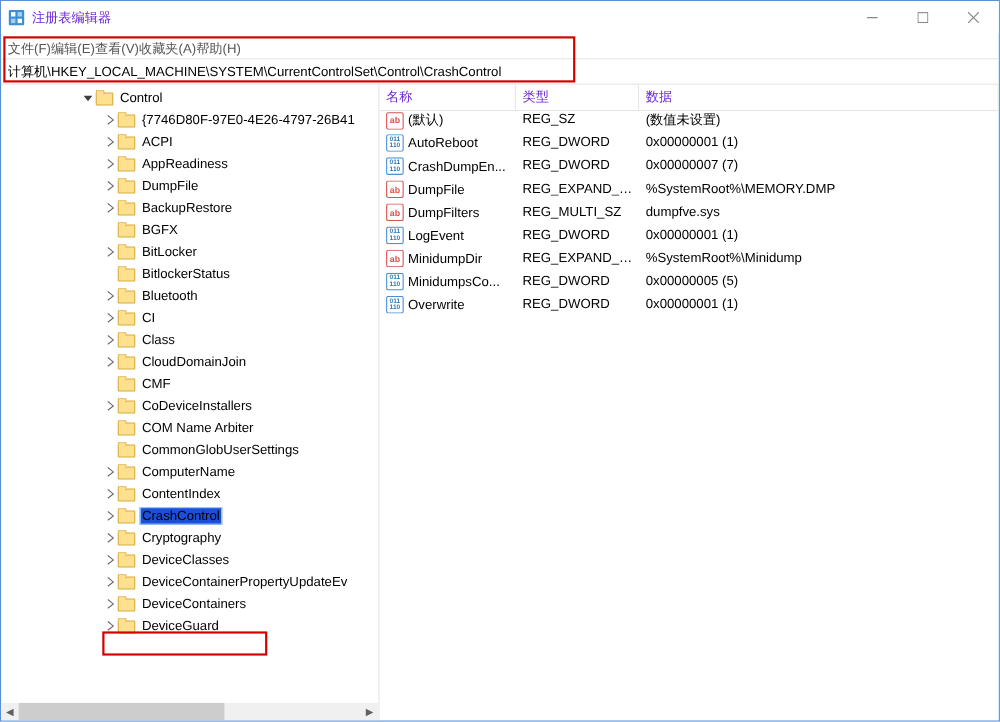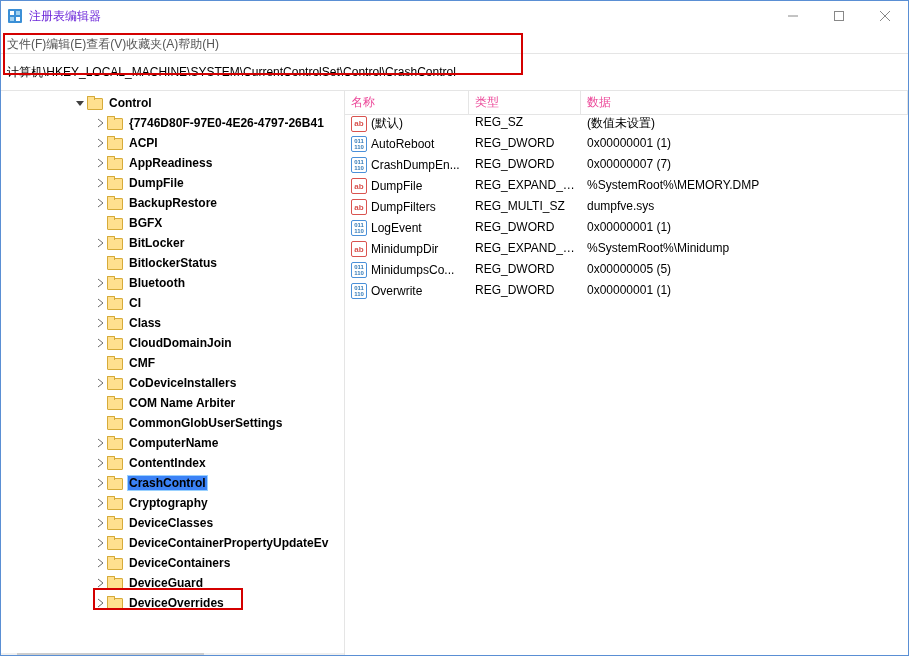--- a/index.html
+++ b/index.html
@@ -3,37 +3,37 @@
 <meta charset="utf-8">
 <style>
 * { box-sizing: border-box; margin: 0; padding: 0; font-family: "Segoe UI", "Microsoft YaHei", sans-serif; font-size: 12px; }
 body { background: #fff; width: 909px; height: 656px; border: 1px solid #5a8fd4; position: relative; overflow: hidden; }
 .titlebar { height: 30px; background: #fff; display: flex; align-items: center; padding: 0 0 0 6px; }
 .titlebar .app-icon { width: 16px; height: 16px; margin-right: 6px; display:inline-block; }
 .titlebar .title { flex: 1; color: #6d28d9; }
 .titlebar .winbtn { width: 46px; height: 30px; display:flex; align-items:center; justify-content:center; color:#888; }
 .menubar { height: 22px; display:flex; align-items:flex-end; padding: 0 6px; color:#555; position:relative; z-index:2;}
 .menubar span { cursor:default; }
-.addressbar-wrap { border-top: 1px solid #e5e5e5; border-bottom: 1px solid #e5e5e5; height: 38px; display:flex; align-items:center; padding: 0 6px; position:relative; z-index:2;}
+.addressbar-wrap { border-top: 1px solid #e5e5e5; border-bottom: 1px solid #e5e5e5; height: 24px; display:flex; align-items:center; padding: 0 6px; position:relative; z-index:2;}
 .addressbar-wrap input { width: 100%; border: none; outline: none; font-size: 12px; color:#000; background:transparent;}
 .main { display:flex; height: calc(656px - 30px - 22px - 24px - 2px); }
 .tree-pane { width: 344px; overflow: hidden; position:relative; border-right: 1px solid #e5e5e5; }
 .tree-scroll { position:absolute; top:0; left:0; right:0; bottom:16px; overflow:hidden;}
-.tree { padding-top: 2px; white-space: nowrap; font-weight: bold; }
+.tree { padding-top: 2px; white-space: nowrap; }
 .tree-row { height: 20px; display:flex; align-items:center; }
 .tree-row .indent { display:inline-block; }
 .tree-row .twisty { width: 14px; height: 14px; display:inline-flex; align-items:center; justify-content:center; color:#6a6a6a; font-size:10px; cursor:pointer; }
 .tree-row .folder-ico { width:16px; height:14px; display:inline-block; position:relative; margin-right:4px;}
 .tree-row .folder-ico::before { content:""; position:absolute; left:0; top:2px; width:14px; height:10px; background:#ffe08f; border:1px solid #d6ab3a; border-radius:1px;}
 .tree-row .folder-ico::after { content:""; position:absolute; left:0; top:0; width:6px; height:3px; background:#ffe08f; border:1px solid #d6ab3a; border-bottom:none; border-radius:1px 1px 0 0;}
 .tree-row .lbl { padding: 1px 2px; }
 .tree-row.expanded .twisty { color:#404040; }
-.tree-row.selected .lbl { background:#3b82f6; border:1px solid #99d1ff; padding: 0 1px; }
+.tree-row.selected .lbl { background:#1d4ed8; border:1px solid #99d1ff; padding: 0 1px; }
 .vals-pane { flex:1; overflow:auto; }
-.vals-head { height:24px; display:flex; align-items:center; border-bottom: 1px solid #e5e5e5; color:#ec4899; }
+.vals-head { height:24px; display:flex; align-items:center; border-bottom: 1px solid #e5e5e5; color:#6d28d9; }
 .vals-head .col { padding: 0 6px; border-right: 1px solid #e5e5e5; height:100%; display:flex; align-items:center;}
 .col.name { width:124px; }
 .col.type { width:112px; }
 .col.data { flex:1; }
 .vals-rows .row { height:21px; display:flex; align-items:flex-start; }
 .vals-rows .row .cell { padding: 0 6px; overflow:hidden; text-overflow:ellipsis; white-space:nowrap;}
 .vals-rows .cell.name { width:124px; display:flex; align-items:center; gap:4px;}
 .vals-rows .cell.type { width:112px; }
 .vals-rows .cell.data { flex:1; }
 .val-ico { width:16px; height:16px; display:inline-flex; align-items:center; justify-content:center; border:1px solid #4a90d9; border-radius:2px; font-size:8px; font-weight:bold; flex-shrink:0;}
@@ -319,30 +319,20 @@
           <div class="tree-row">
             <span class="indent" style="width: 92px;"></span>
             <span class="twisty">
               <svg width="10" height="10">
                 <path d="M3 1 L8 5 L3 9" fill="none" stroke="#6a6a6a" stroke-width="1"></path>
               </svg>
             </span>
             <span class="folder-ico"></span>
             <span class="lbl">DeviceGuard</span>
           </div>
-          <div class="tree-row">
-            <span class="indent" style="width: 92px;"></span>
-            <span class="twisty">
-              <svg width="10" height="10">
-                <path d="M3 1 L8 5 L3 9" fill="none" stroke="#6a6a6a" stroke-width="1"></path>
-              </svg>
-            </span>
-            <span class="folder-ico"></span>
-            <span class="lbl">DeviceOverrides</span>
-          </div>
         </div>
     </div>
     <div class="annot-box2"></div>
     <div class="h-scroll">
       <div class="arr">◀</div>
       <div class="track">
           <div class="thumb"></div>
         </div>
       <div class="arr">▶</div>
     </div>

